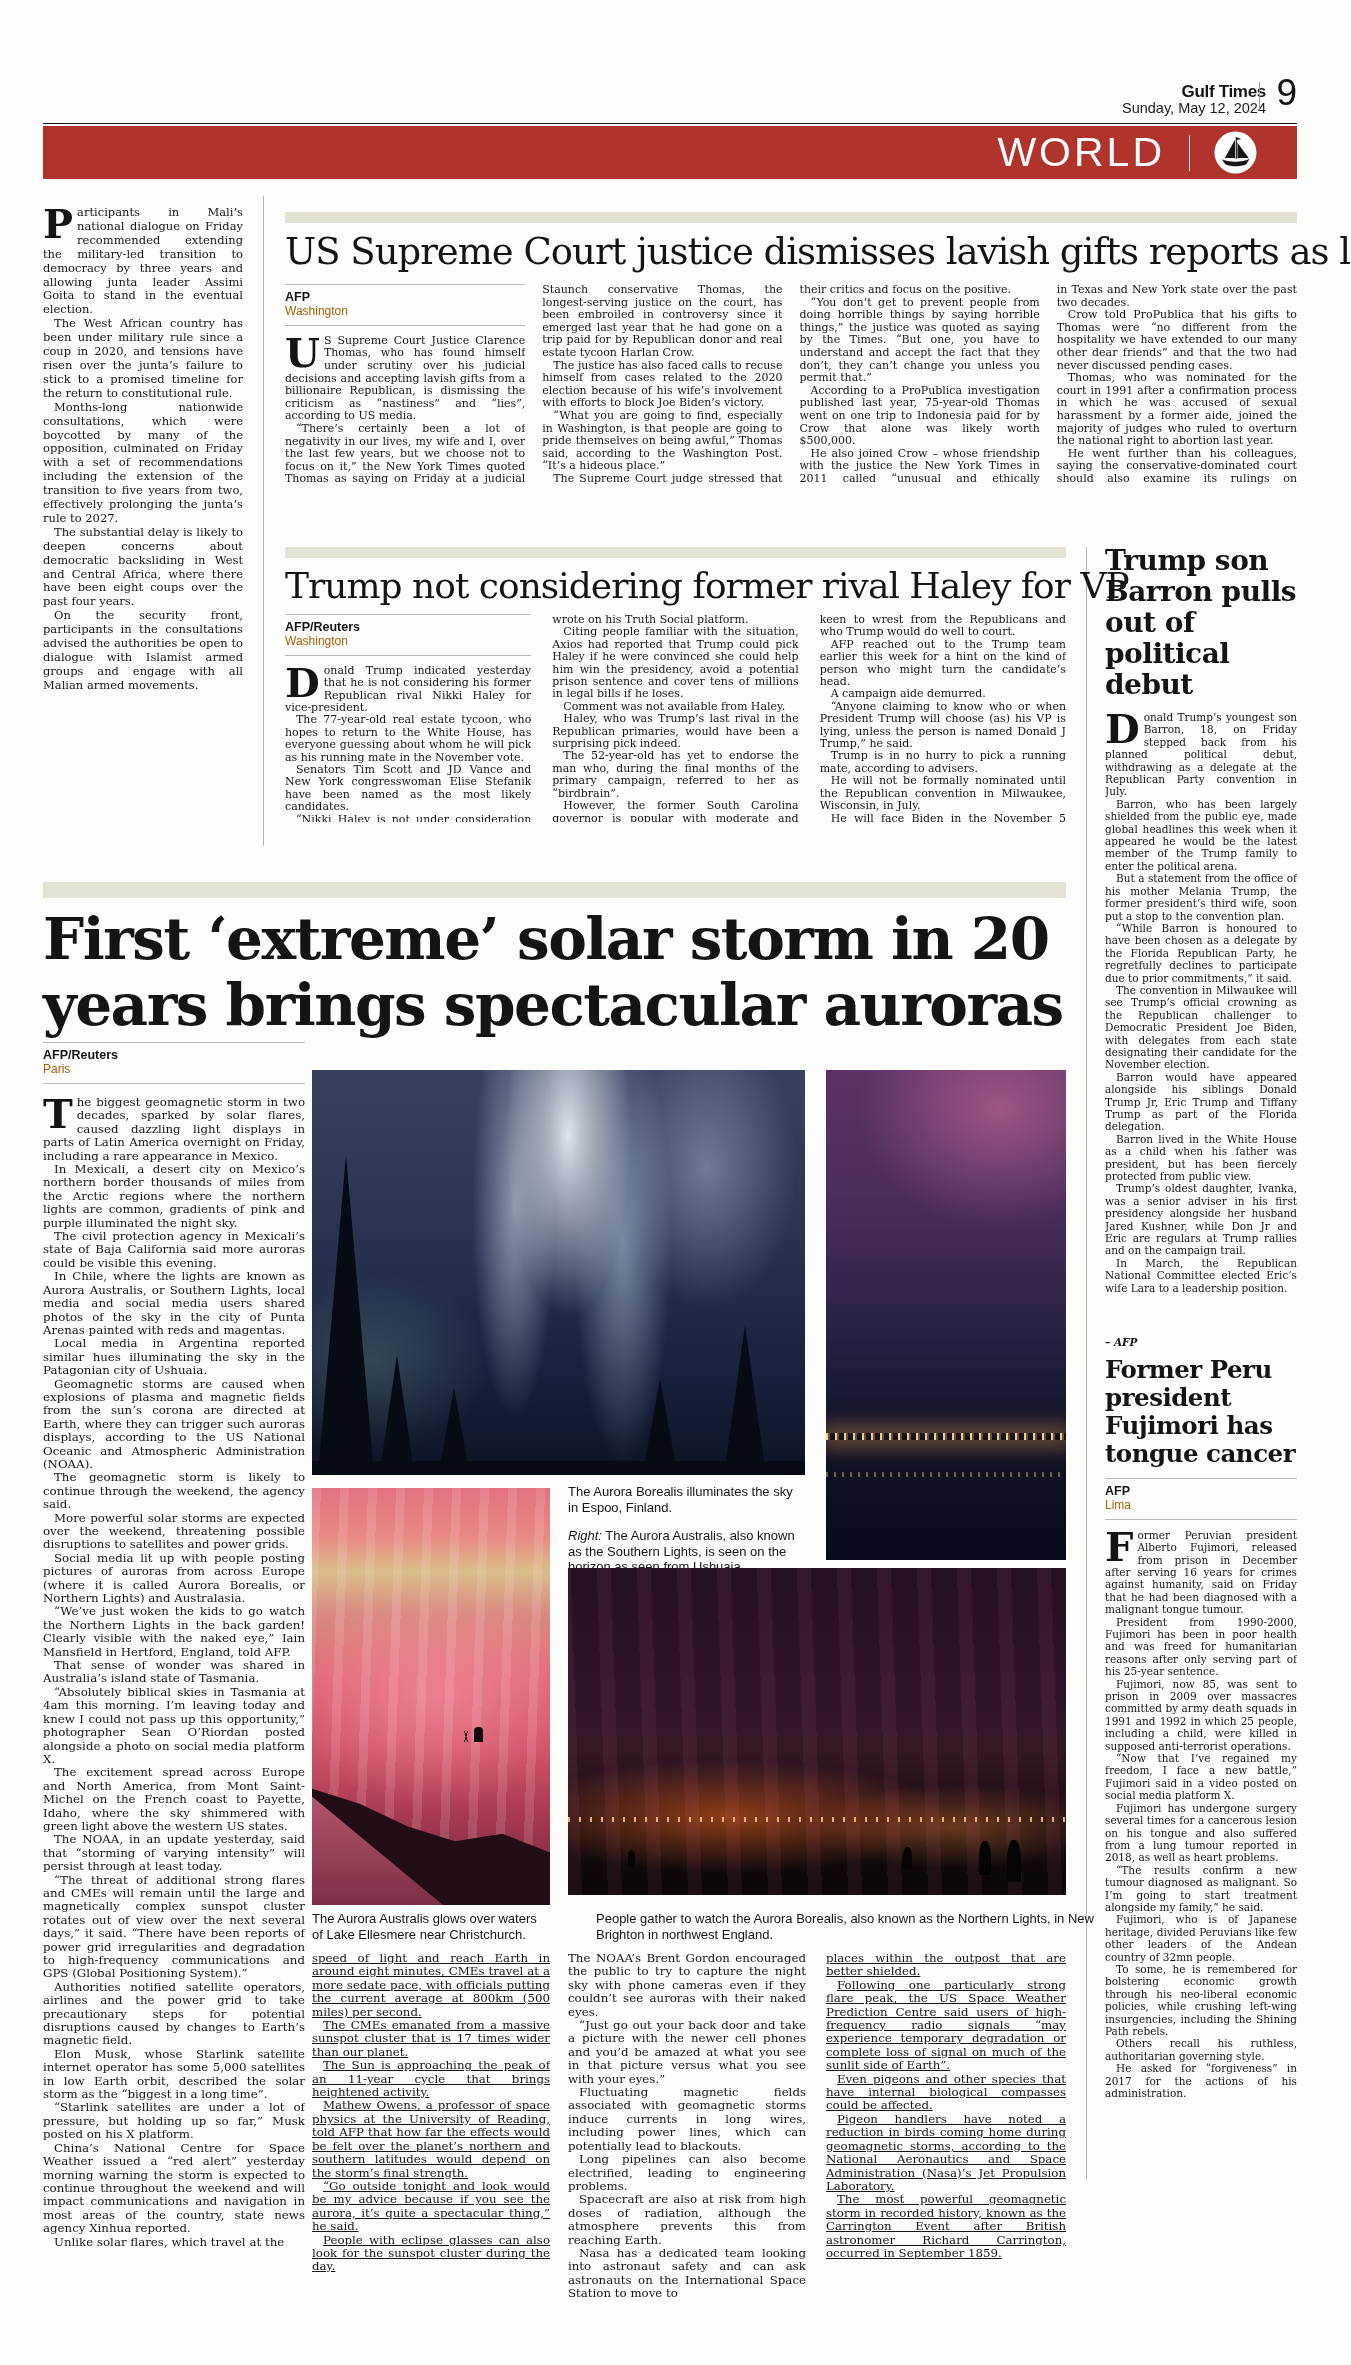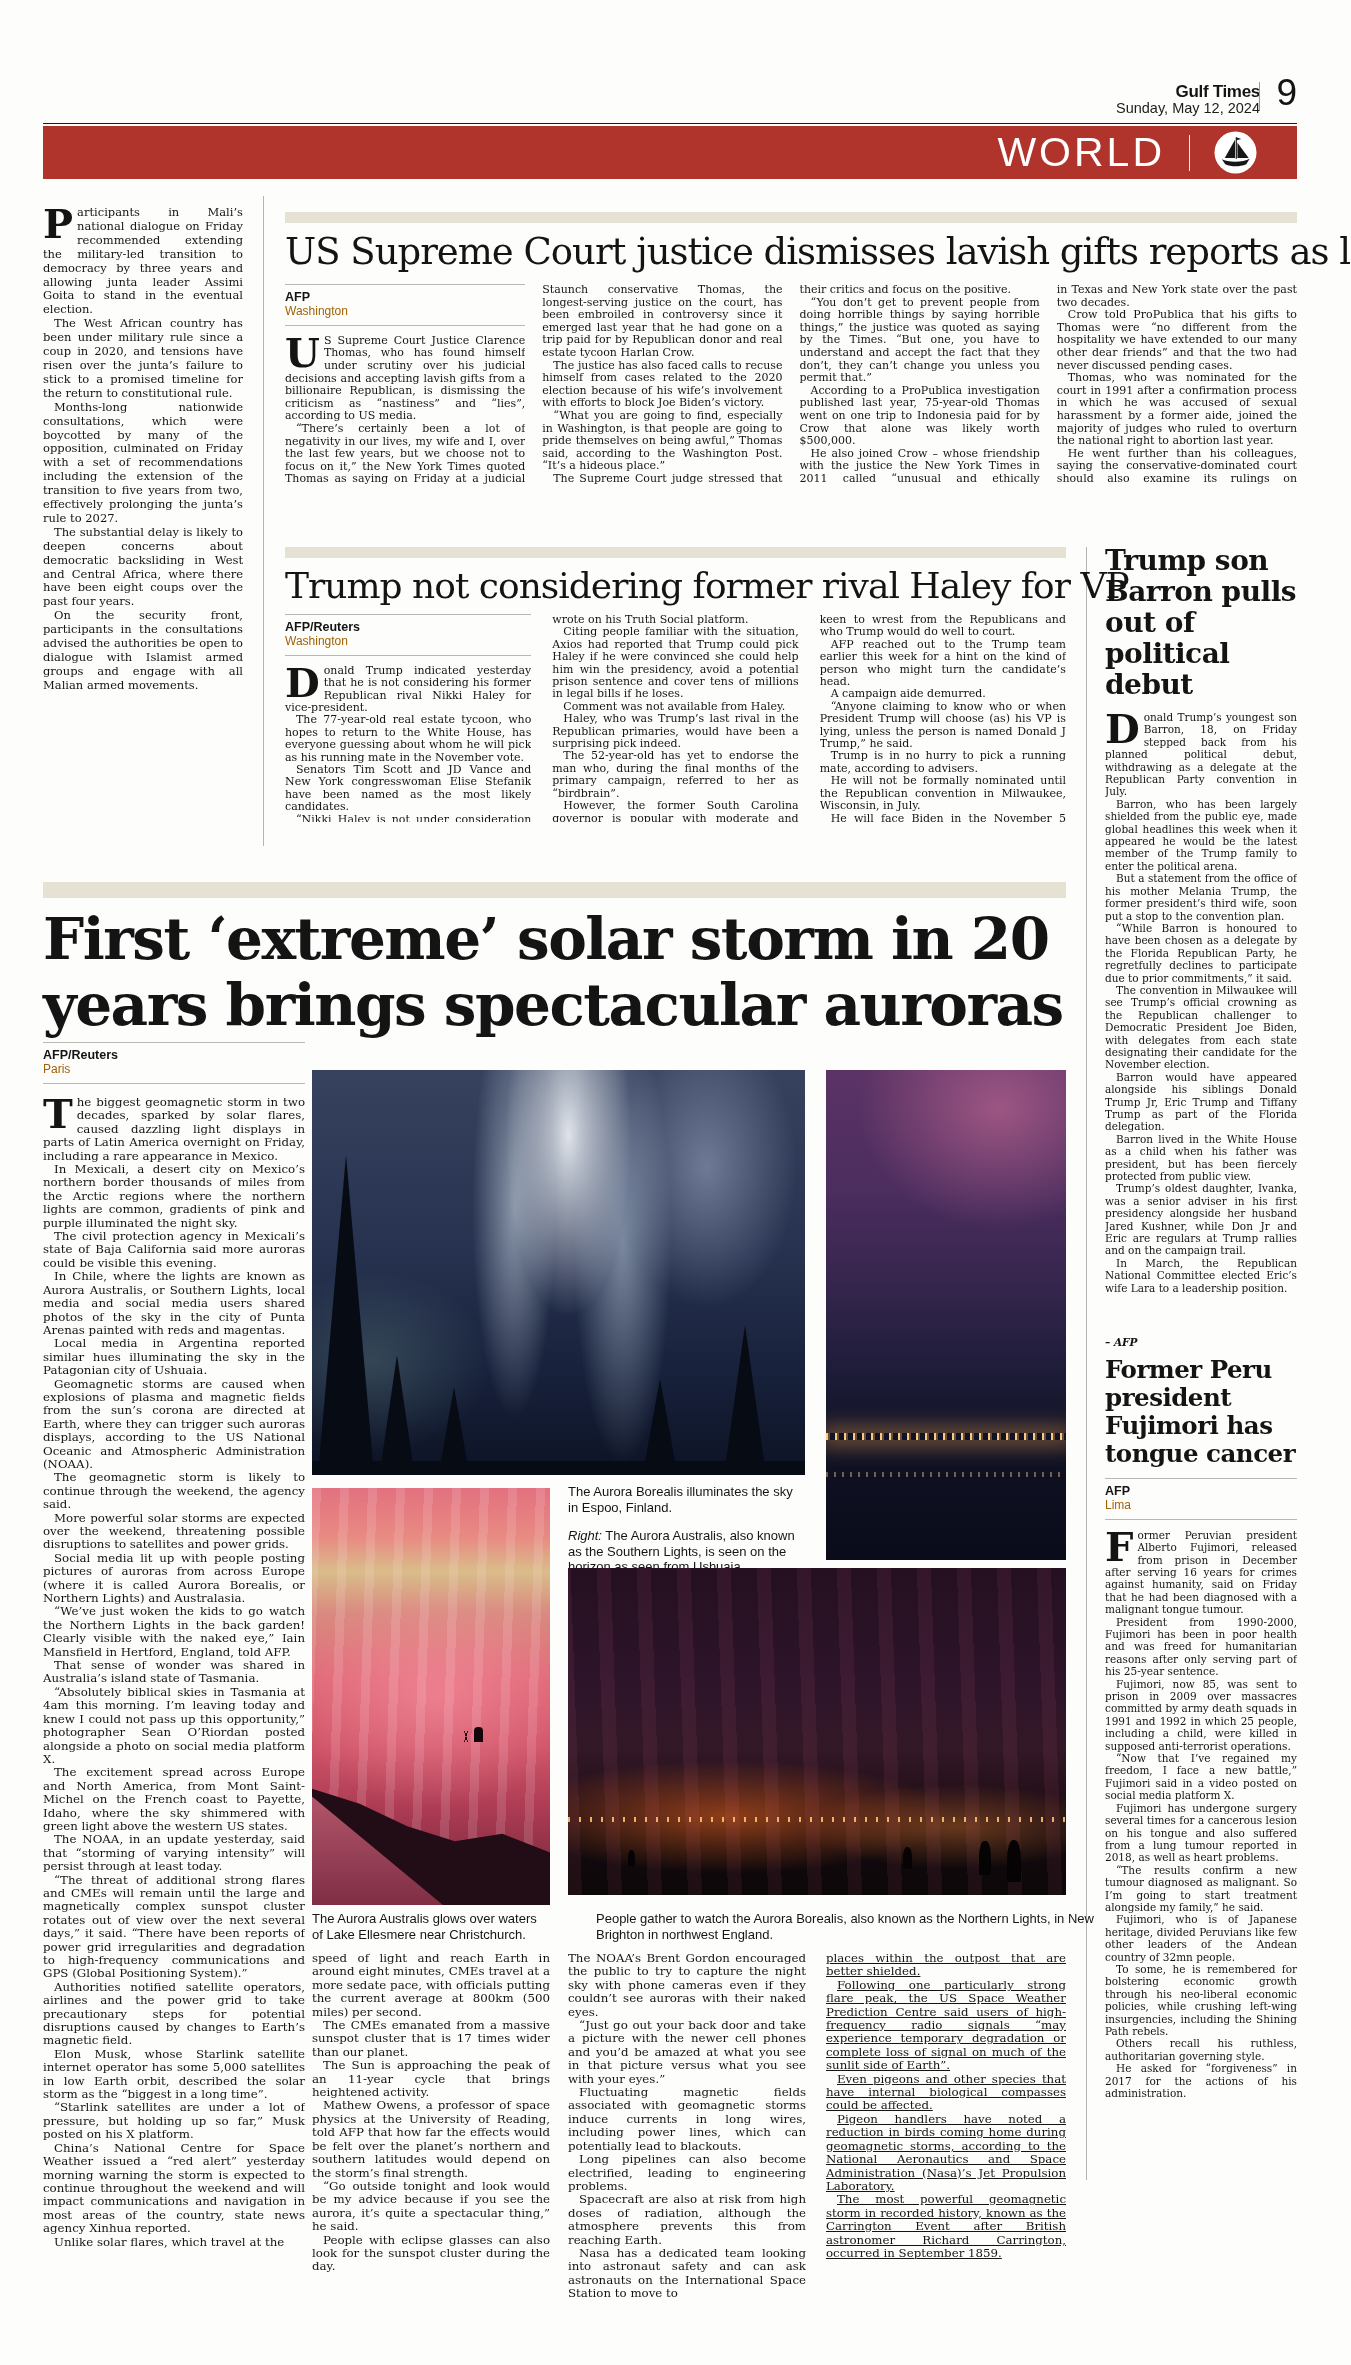--- a/index.html
+++ b/index.html
@@ -3,21 +3,21 @@
 <meta charset="utf-8">
 <style>
   * { margin:0; padding:0; box-sizing:border-box; }
   html,body { background:#e9e9e9; }
   .page {
     position:relative; width:1351px; height:2365px; margin:0 auto;
     background:#fdfdfb; overflow:hidden;
     font-family:"DejaVu Serif","Liberation Serif",serif; color:#141414;
   }
   
-  .masthead { position:absolute; top:83px; right:91px; text-align:right;
+  .masthead { position:absolute; top:83px; right:85px; text-align:right;
     font-family:"Liberation Sans",sans-serif; }
   .masthead .pub { font-size:17px; font-weight:700; letter-spacing:-.3px; line-height:1.0; }
   .masthead .date { font-size:14.5px; line-height:1.15; color:#1c1c1c; }
   .head-div { position:absolute; top:82px; right:91px; width:1px; height:28px; background:#9a9a9a; }
   .pageno { position:absolute; top:74px; right:54px; font-family:"Liberation Sans",sans-serif;
     font-size:37px; font-weight:500; line-height:1; }
   .hairline-top { position:absolute; top:123px; left:43px; width:1254px; height:1px; background:#1a1a1a; }
   
   .banner { position:absolute; top:126px; left:43px; width:1254px; height:53px;
     background:#b0342b; display:flex; align-items:center; justify-content:flex-end; }
@@ -318,21 +318,21 @@
   <div class="photo photoD">
     <div class="d-lights"></div>
     <div class="person p1"></div>
     <div class="person p2"></div>
     <div class="person p3"></div>
     <div class="person p4"></div>
   </div>
   <div class="caption capC">The Aurora Australis glows over waters of Lake Ellesmere near Christchurch.</div>
   <div class="caption capD">People gather to watch the Aurora Borealis, also known as the Northern Lights, in New Brighton in northwest England.</div>
 
-  <div class="so-colx bodytext" style="left:312px;">
+  <div class="so-colx bodytext" style="left:312px;text-decoration:underline;">
       <p>speed of light and reach Earth in around eight minutes, CMEs travel at a more sedate pace, with officials putting the current average at 800km (500 miles) per second.</p>
       <p>The CMEs emanated from a massive sunspot cluster that is 17 times wider than our planet.</p>
       <p>The Sun is approaching the peak of an 11-year cycle that brings heightened activity.</p>
       <p>Mathew Owens, a professor of space physics at the University of Reading, told AFP that how far the effects would be felt over the planet’s northern and southern latitudes would depend on the storm’s final strength.</p>
       <p>“Go outside tonight and look would be my advice because if you see the aurora, it’s quite a spectacular thing,” he said.</p>
       <p>People with eclipse glasses can also look for the sunspot cluster during the day.</p>
     </div>
   <div class="so-colx bodytext" style="left:568px;">
       <p>The NOAA’s Brent Gordon encouraged the public to try to capture the night sky with phone cameras even if they couldn’t see auroras with their naked eyes.</p>
       <p>“Just go out your back door and take a picture with the newer cell phones and you’d be amazed at what you see in that picture versus what you see with your eyes.”</p>

